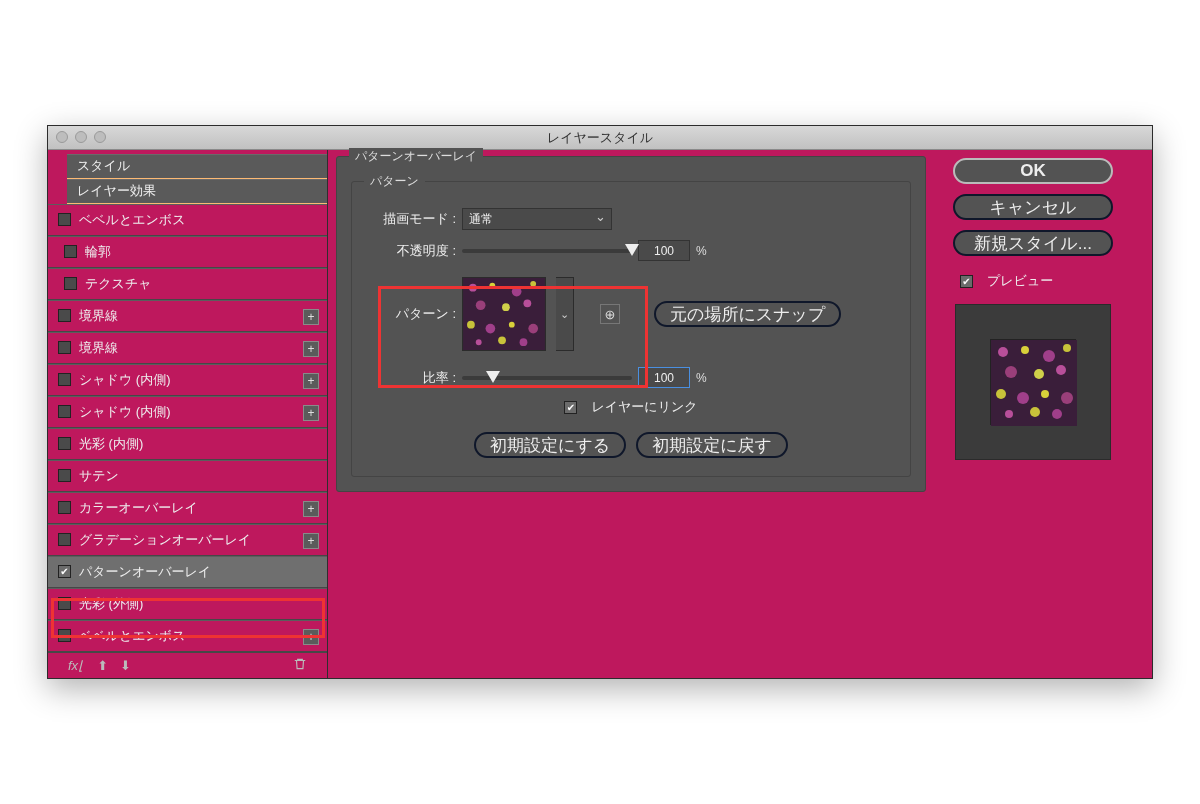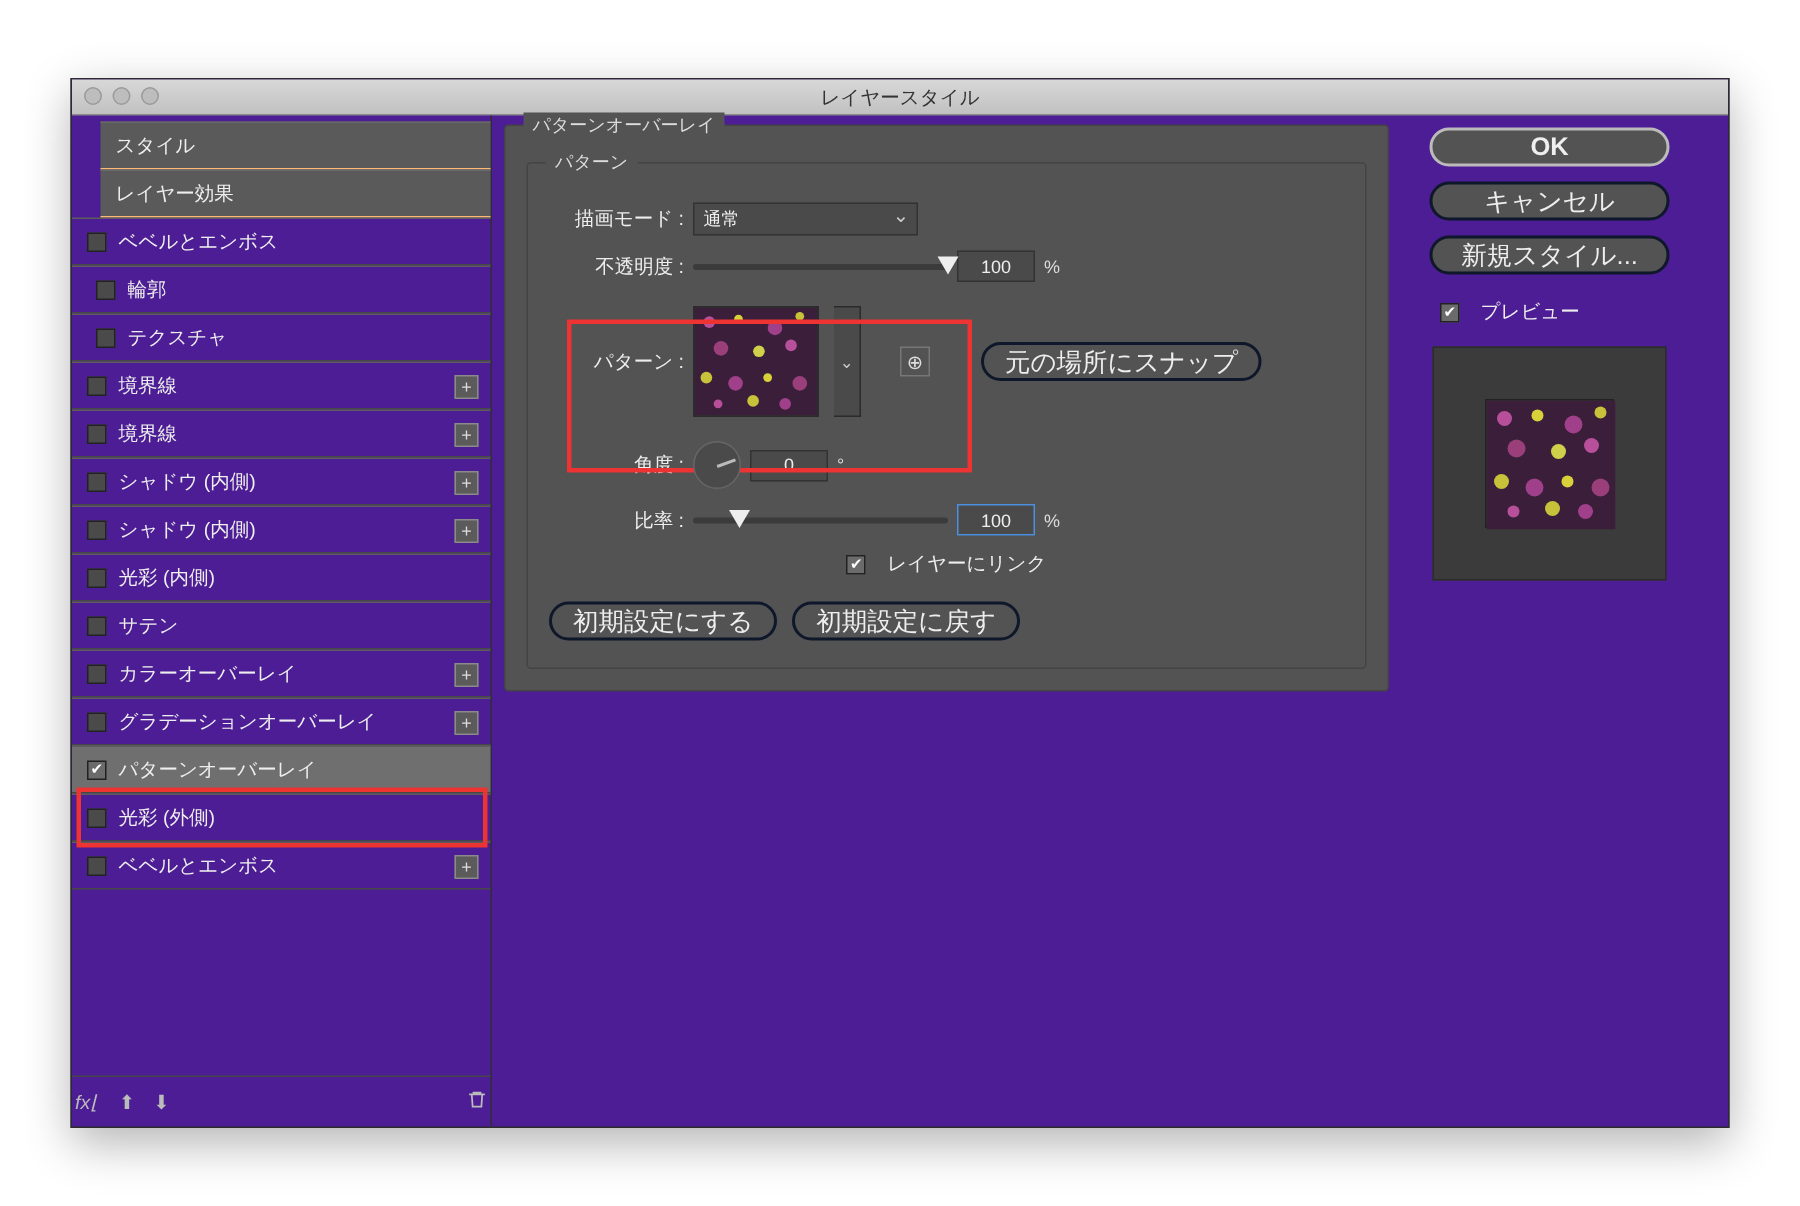--- a/index.html
+++ b/index.html
@@ -1,36 +1,36 @@
 <!DOCTYPE html>
 <html><head>
 <meta charset="utf-8">
 <style>
 *{box-sizing:border-box;margin:0;padding:0;font-family:"Hiragino Kaku Gothic Pro","Meiryo",sans-serif;}
 body{background:#fff;display:flex;align-items:center;justify-content:center;width:1200px;height:804px;}
 .shadow{box-shadow:0 10px 30px rgba(0,0,0,.3);}
-.win{width:1106px;height:700px;background:#4c1d95;border:1px solid #2c2c2c;position:relative;}
+.win{width:1106px;height:554px;background:#be185d;border:1px solid #2c2c2c;position:relative;}
 .titlebar{height:24px;background:linear-gradient(#d8d8d8,#c1c1c1);border-bottom:1px solid #8a8a8a;position:relative;display:flex;align-items:center;justify-content:center;font-size:13px;color:#333;}
 .traffic{position:absolute;left:8px;top:5px;display:flex;gap:7px;}
 .dot{width:12px;height:12px;border-radius:50%;background:#bdbdbd;border:1px solid #9a9a9a;}
 .body{display:flex;height:calc(100% - 24px);}
 .left{width:280px;border-right:1px solid #2f2f2f;position:relative;display:flex;flex-direction:column;padding:4px 0 0 0;}
 .mid{flex:1;padding:6px 8px;}
 .right{width:218px;padding:8px 28px 8px 8px;display:flex;flex-direction:column;align-items:center;gap:10px;}
 .row{height:32px;display:flex;align-items:center;padding:0 10px;font-size:13px;color:#eee;position:relative;}
 .row.hd{background:#5a5a5a;border-top:1px solid #6a6a6a;border-bottom:1px solid #fdba74;margin-left:19px;}
 .row.item{border-top:1px solid #5d5d5d;border-bottom:1px solid #474747;}
 .row.sub{padding-left:16px;}
 .row.sel{background:#6f6f6f;}
 .cb{width:13px;height:13px;border:1px solid #222;background:#4a4a4a;margin-right:8px;display:inline-flex;align-items:center;justify-content:center;font-size:10px;color:#fff;}
 .cb.on{background:#6b6b6b;}
 .plus{position:absolute;right:8px;top:8px;width:16px;height:16px;border:1px solid #8a8a8a;background:#5b5b5b;color:#ddd;font-size:12px;display:flex;align-items:center;justify-content:center;}
 .highlight{position:absolute;border:3px solid #e33;pointer-events:none;}
 .hl-row{left:3px;width:274px;height:40px;top:448px;}
-.toolbar{margin-top:auto;height:34px;display:flex;align-items:center;padding:0 2px;color:#bbb;font-size:13px;border-top:1px solid #474747;}
+.toolbar{margin-top:auto;height:34px;display:flex;align-items:center;padding:0 20px;color:#bbb;font-size:13px;border-top:1px solid #474747;}
 .toolbar .sp{flex:1;}
 .ico{cursor:pointer;}
 .fieldset{border:1px solid #444;border-radius:3px;padding:18px 14px 14px;position:relative;background:#535353;}
 .legend{position:absolute;top:-9px;left:12px;background:#535353;padding:0 6px;font-size:12px;color:#ddd;}
 .fieldset.inner{margin-top:6px;padding:16px 14px 18px;}
 .ctl-row{display:flex;align-items:center;gap:6px;margin:10px 0;font-size:13px;color:#eee;}
 .ctl-row .lbl{width:90px;text-align:right;}
 select{background:#4a4a4a;color:#eee;border:1px solid #333;height:22px;font-size:12px;padding:0 22px 0 6px;appearance:none;width:150px;}
 .sel-wrap{position:relative;display:inline-block;}
 .sel-wrap::after{content:"⌄";position:absolute;right:6px;top:1px;color:#ccc;pointer-events:none;}
@@ -44,21 +44,21 @@
 .swatch-drop{width:18px;height:74px;background:#4a4a4a;border:1px solid #2b2b2b;border-left:none;display:flex;align-items:center;justify-content:center;color:#ccc;font-size:11px;}
 .swatch svg{width:100%;height:100%;}
 .addico{width:20px;height:20px;border:1px solid #777;color:#ddd;display:flex;align-items:center;justify-content:center;font-size:13px;background:#535353;}
 .btn{height:26px;border-radius:13px;border:2px solid #0f172a;background:#535353;color:#eee;font-size:17px;padding:0 14px;display:flex;align-items:center;justify-content:center;cursor:pointer;}
 .btn.wide{width:160px;}
 .btn.pri{font-weight:600;border-color:#bbb;}
 .angle-circle{width:32px;height:32px;border:1px solid #666;border-radius:50%;background:#4a4a4a;position:relative;}
 .angle-circle::after{content:"";position:absolute;left:50%;top:50%;width:13px;height:1.5px;background:#bbb;transform-origin:left center;transform:rotate(-20deg);}
 .deg{color:#ddd;font-size:12px;}
 .hl-pat{left:26px;top:104px;width:270px;height:102px;}
-.btn-row{display:flex;gap:10px;justify-content:flex-start;margin-top:16px;}
+.btn-row{display:flex;gap:10px;justify-content:center;margin-top:16px;}
 .preview-check{display:flex;align-items:center;gap:6px;font-size:13px;color:#eee;margin-top:6px;align-self:flex-start;margin-left:18px;}
 .preview-box{width:156px;height:156px;background:#3b3b3b;border:1px solid #2b2b2b;display:flex;align-items:center;justify-content:center;margin-top:4px;}
 .preview-box .sw{width:86px;height:86px;border:1px solid #222;}
 .trash{width:14px;height:14px;}
 </style>
 </head>
 <body>
 
 <div class="win shadow">
   <div class="titlebar">
@@ -212,26 +212,20 @@
               <div class="addico">⊕</div>
               <span style="width:14px"></span>
               <div class="btn">
                   <span>元の場所にスナップ</span>
                 </div>
             </div>
           </div>
 
           <div class="highlight hl-pat"></div>
 
-          <div class="ctl-row">
-            <span class="lbl">角度 :</span>
-            <div class="angle-circle"></div>
-            <input class="numbox" value="0" style="">
-            <span class="deg">°</span>
-          </div>
 
           <div class="ctl-row">
             <span class="lbl">比率 :</span>
             <div class="slider">
                 <span class="thumb" style="left:18%"></span>
               </div>
             <input class="numbox focus" value="100" style="">
             <span class="pct">%</span>
           </div>
 

